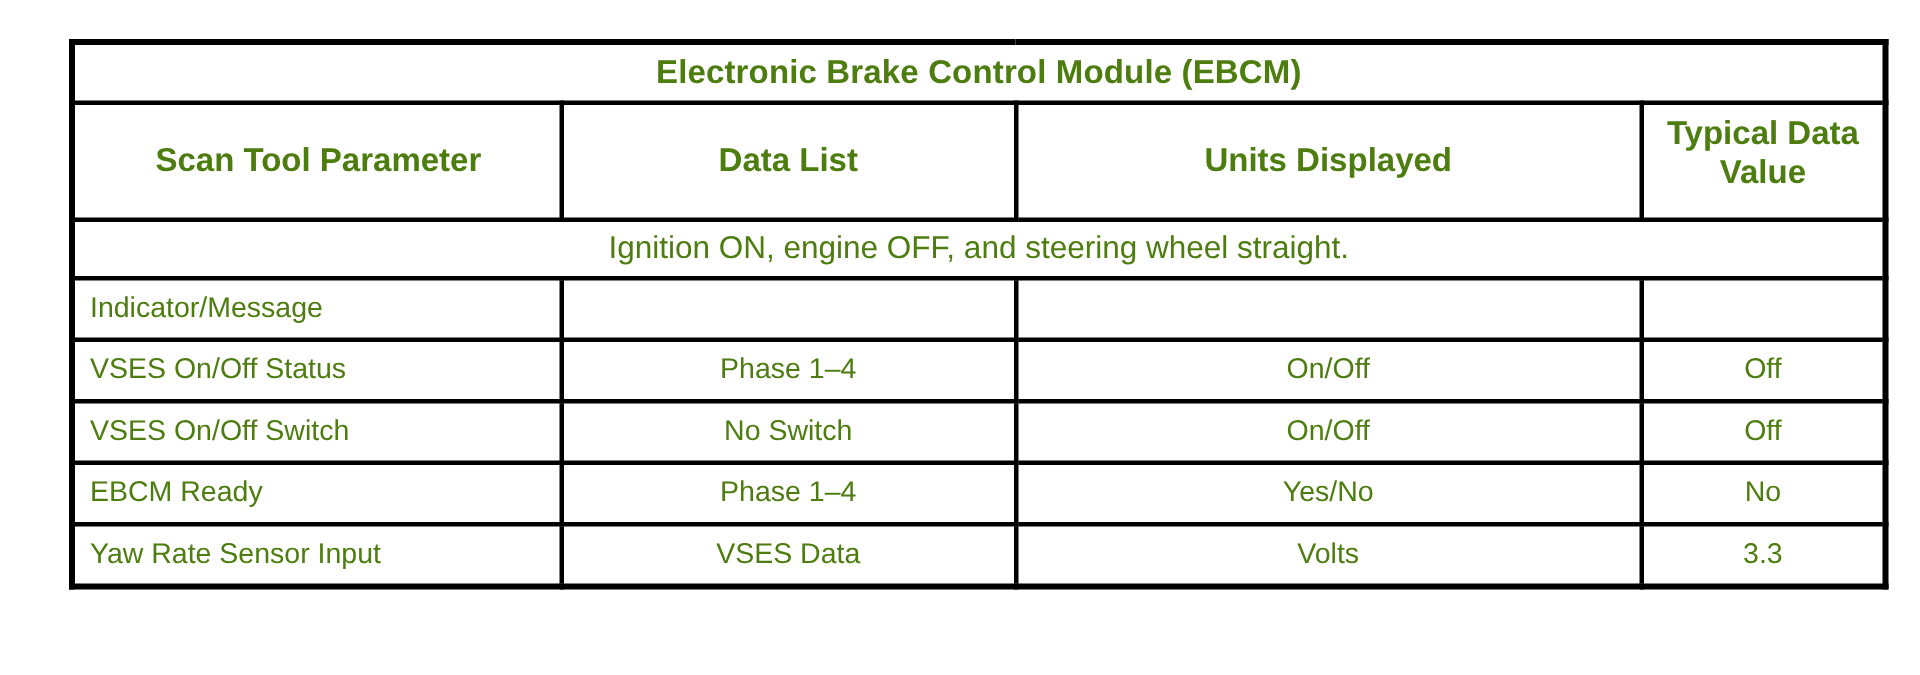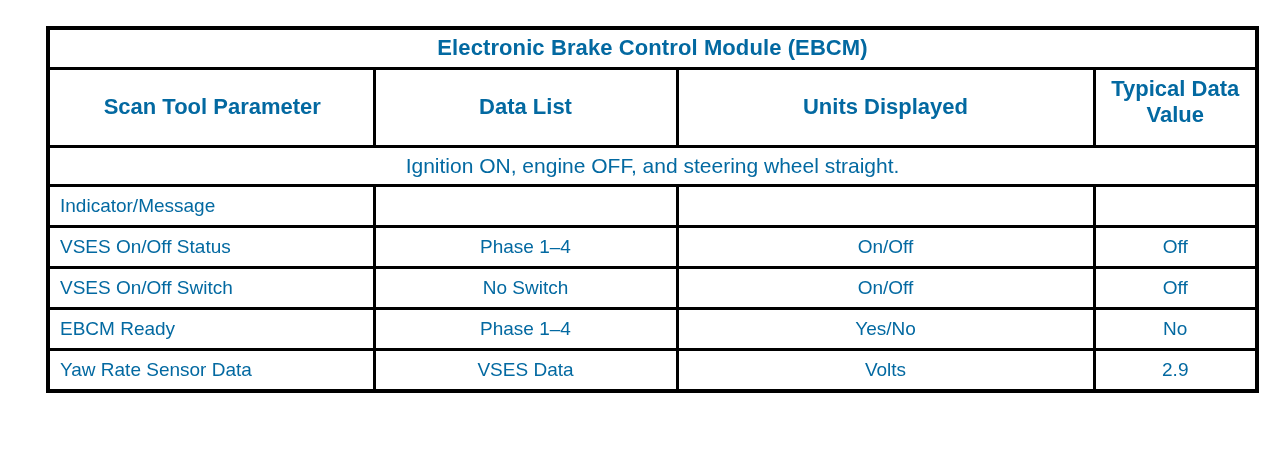--- a/index.html
+++ b/index.html
@@ -34,21 +34,21 @@
   }
 
   .spec-table td,
   .spec-table th {
     border: 3px solid #000000;
     background: #ffffff;
     padding: 0 8px;
     font-weight: normal;
     font-size: 21px;
     line-height: 1.12;
-    color: #0369a1;
+    color: #4d7c0f;
     margin-top: 43px;
   }
 
   
   .spec-table {
     border: 4px solid #000000;
   }
 
   
   col.c-param  { width: 326px; }
@@ -160,22 +160,22 @@
       </tr>
 
       <tr class="row-data">
         <td class="cell-param">EBCM Ready</td>
         <td>Phase 1–4</td>
         <td>Yes/No</td>
         <td>No</td>
       </tr>
 
       <tr class="row-data">
-        <td class="cell-param">Yaw Rate Sensor Data</td>
+        <td class="cell-param">Yaw Rate Sensor Input</td>
         <td>VSES Data</td>
         <td>Volts</td>
-        <td>2.9</td>
+        <td>3.3</td>
       </tr>
 
     </tbody>
   </table>
 
 </div>
 
 </body></html>

